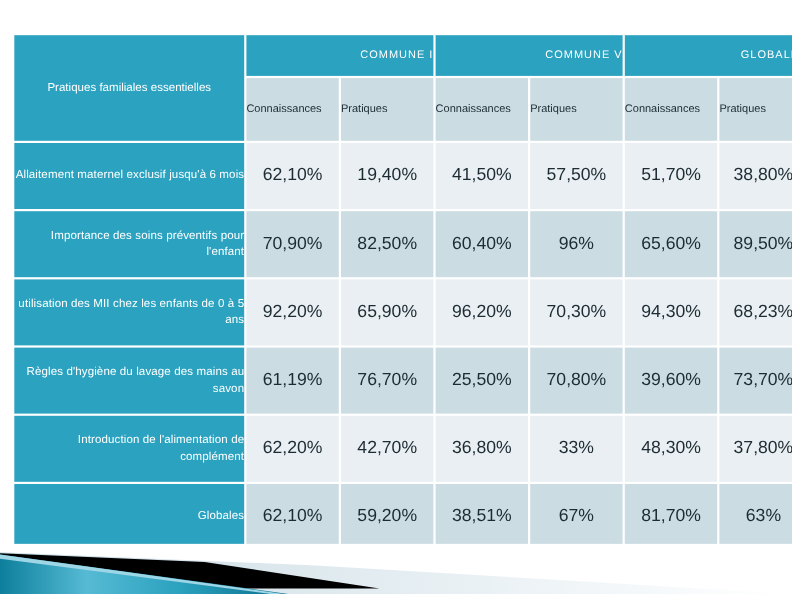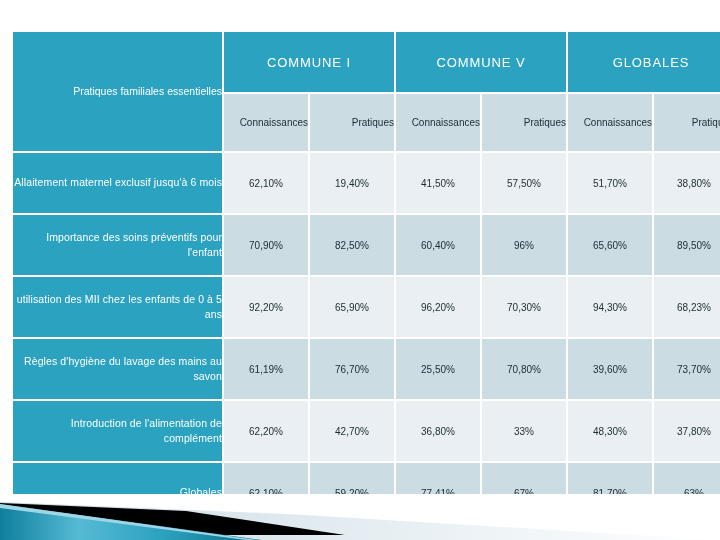--- a/index.html
+++ b/index.html
@@ -53,48 +53,48 @@
     padding: 6px 0 6px 9px;
     line-height: 1.45;
     text-align: right;
   }
   .corner-label {
     background: #2ba2bf;
     color: #ffffff;
     font-size: 10.5px;
     font-weight: bold;
     padding: 0 0 0 18px;
-    text-align: right;
+    text-align: center;
     line-height: 1.4;
   }
 
   
   .grouphead {
     background: #2ba2bf;
     color: #ffffff;
-    font-size: 13px;
+    font-size: 10px;
     font-weight: bold;
     letter-spacing: 0.9px;
-    text-align: center;
-    height: 60px;
+    text-align: right;
+    height: 37px;
   }
 
   
   .subhead {
     background: #ccdce3;
     color: #1d2b33;
     font-size: 10px;
-    text-align: right;
+    text-align: left;
     height: 57px;
   }
 
   
   .val {
     text-align: center;
-    font-size: 10px;
+    font-size: 16px;
     color: #1d2b33;
   }
   .band-a .val { background: #e9eff2; }
   .band-b .val { background: #ccdce3; }
 
   tr.datarow { height: 60px; }
 </style>
 </head>
 <body>
 
@@ -173,21 +173,21 @@
     <td class="val">36,80%</td>
     <td class="val">33%</td>
     <td class="val">48,30%</td>
     <td class="val">37,80%</td>
   </tr>
 
   <tr class="datarow band-b">
     <td class="rowlabel">Globales</td>
     <td class="val">62,10%</td>
     <td class="val">59,20%</td>
-    <td class="val">77,41%</td>
+    <td class="val">38,51%</td>
     <td class="val">67%</td>
     <td class="val">81,70%</td>
     <td class="val">63%</td>
   </tr>
 </tbody>
   </table>
 
 <div id="footer-decor">
   <svg width="720" height="46" viewBox="0 0 720 46">
     <defs>

